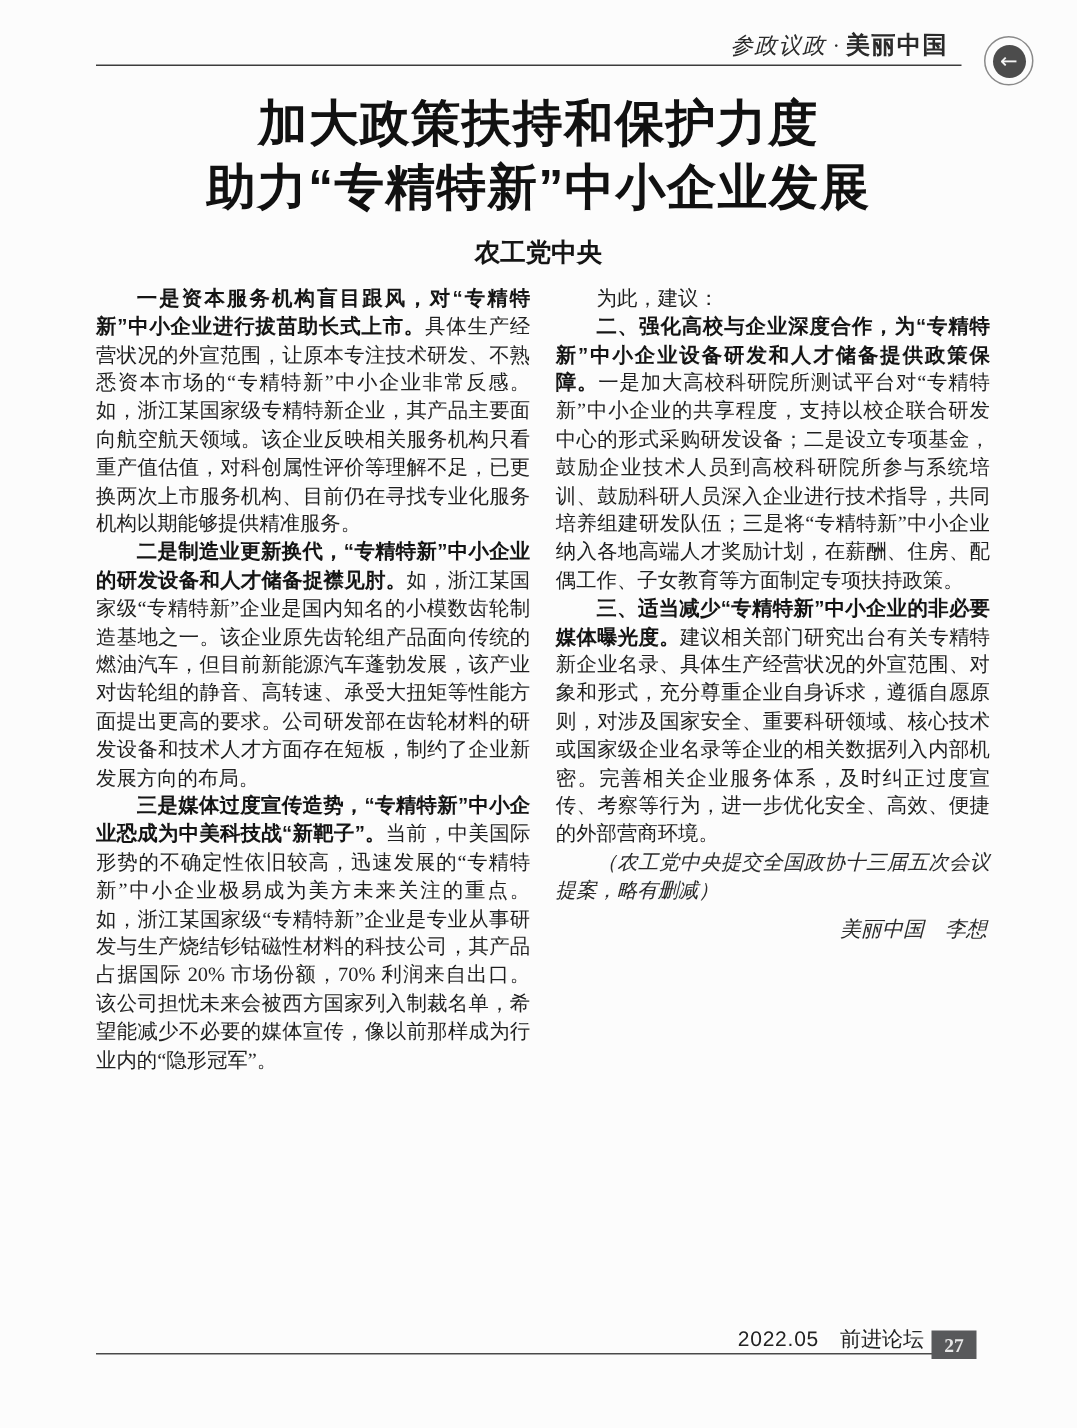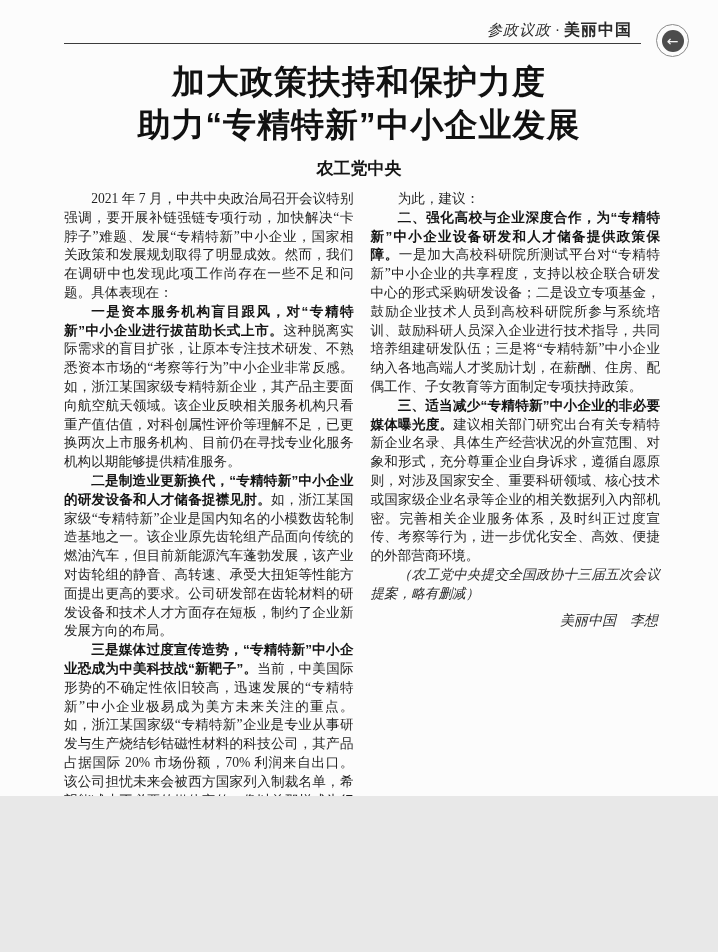--- a/index.html
+++ b/index.html
@@ -1,18 +1,18 @@
 <!DOCTYPE html>
 <html><head>
 <meta charset="utf-8">
 <style>
   html,body { margin:0; padding:0; background:#e8e8e8; }
   .page {
     position:relative;
-    width:718px; height:796px;
+    width:718px; height:952px;
     margin:0 auto;
     background:#fcfcfc;
     color:#1f1f1f;
     font-family:"Liberation Serif","DejaVu Serif",serif;
     overflow:hidden;
     box-sizing:border-box;
   }
   
   .header-rule {
     position:absolute; top:43px; left:64px; width:577px; height:1px;
@@ -105,22 +105,21 @@
   </div>
 
   <div class="title">
     <div>加大政策扶持和保护力度</div>
     <div>助力“专精特新”中小企业发展</div>
   </div>
   <div class="author">农工党中央</div>
 
   <div class="body">
     <div class="col">
-        <p class="para"><span>2021 年 7 月，中共中央政治局召开会议特别强调，要开展补链强链专项行动，加快解决“卡脖子”难题、发展“专精特新”中小企业，国家相关政策和发展规划取得了明显成效。然而，我们在调研中也发现此项工作尚存在一些不足和问题。具体表现在：</span></p>
-        <p class="para"><b class="lead">一是资本服务机构盲目跟风，对“专精特新”中小企业进行拔苗助长式上市。</b><span>这种脱离实际需求的盲目扩张，让原本专注技术研发、不熟悉资本市场的“考察等行为”中小企业非常反感。如，浙江某国家级专精特新企业，其产品主要面向航空航天领域。该企业反映相关服务机构只看重产值估值，对科创属性评价等理解不足，已更换两次上市服务机构、目前仍在寻找专业化服务机构以期能够提供精准服务。</span></p>
+        <p class="para"><b class="lead">一是资本服务机构盲目跟风，对“专精特新”中小企业进行拔苗助长式上市。</b><span>具体生产经营状况的外宣范围，让原本专注技术研发、不熟悉资本市场的“专精特新”中小企业非常反感。如，浙江某国家级专精特新企业，其产品主要面向航空航天领域。该企业反映相关服务机构只看重产值估值，对科创属性评价等理解不足，已更换两次上市服务机构、目前仍在寻找专业化服务机构以期能够提供精准服务。</span></p>
         <p class="para"><b class="lead">二是制造业更新换代，“专精特新”中小企业的研发设备和人才储备捉襟见肘。</b><span>如，浙江某国家级“专精特新”企业是国内知名的小模数齿轮制造基地之一。该企业原先齿轮组产品面向传统的燃油汽车，但目前新能源汽车蓬勃发展，该产业对齿轮组的静音、高转速、承受大扭矩等性能方面提出更高的要求。公司研发部在齿轮材料的研发设备和技术人才方面存在短板，制约了企业新发展方向的布局。</span></p>
         <p class="para"><b class="lead">三是媒体过度宣传造势，“专精特新”中小企业恐成为中美科技战“新靶子”。</b><span>当前，中美国际形势的不确定性依旧较高，迅速发展的“专精特新”中小企业极易成为美方未来关注的重点。如，浙江某国家级“专精特新”企业是专业从事研发与生产烧结钐钴磁性材料的科技公司，其产品占据国际 20% 市场份额，70% 利润来自出口。该公司担忧未来会被西方国家列入制裁名单，希望能减少不必要的媒体宣传，像以前那样成为行业内的“隐形冠军”。</span></p>
       </div>
     <div class="col">
         <p class="para"><span>为此，建议：</span></p>
         <p class="para"><b class="lead">二、强化高校与企业深度合作，为“专精特新”中小企业设备研发和人才储备提供政策保障。</b><span>一是加大高校科研院所测试平台对“专精特新”中小企业的共享程度，支持以校企联合研发中心的形式采购研发设备；二是设立专项基金，鼓励企业技术人员到高校科研院所参与系统培训、鼓励科研人员深入企业进行技术指导，共同培养组建研发队伍；三是将“专精特新”中小企业纳入各地高端人才奖励计划，在薪酬、住房、配偶工作、子女教育等方面制定专项扶持政策。</span></p>
         <p class="para"><b class="lead">三、适当减少“专精特新”中小企业的非必要媒体曝光度。</b><span>建议相关部门研究出台有关专精特新企业名录、具体生产经营状况的外宣范围、对象和形式，充分尊重企业自身诉求，遵循自愿原则，对涉及国家安全、重要科研领域、核心技术或国家级企业名录等企业的相关数据列入内部机密。完善相关企业服务体系，及时纠正过度宣传、考察等行为，进一步优化安全、高效、便捷的外部营商环境。</span></p>
         <p class="para note"><span>（农工党中央提交全国政协十三届五次会议提案，略有删减）</span></p>
         <p class="para editor"><span>美丽中国　李想</span></p>
       </div>

